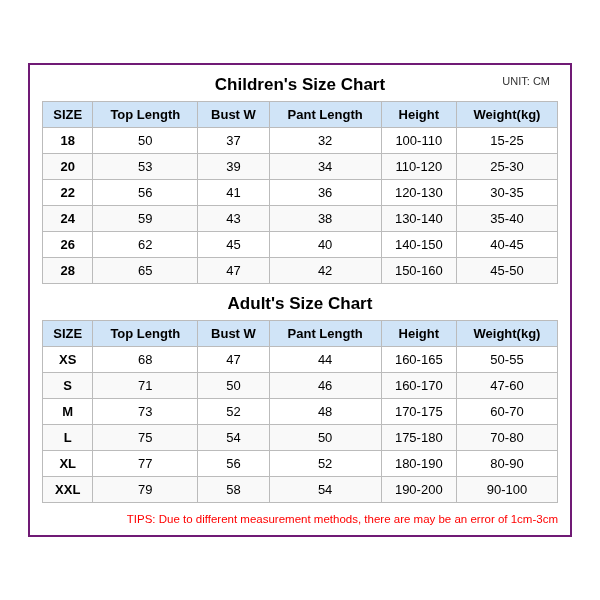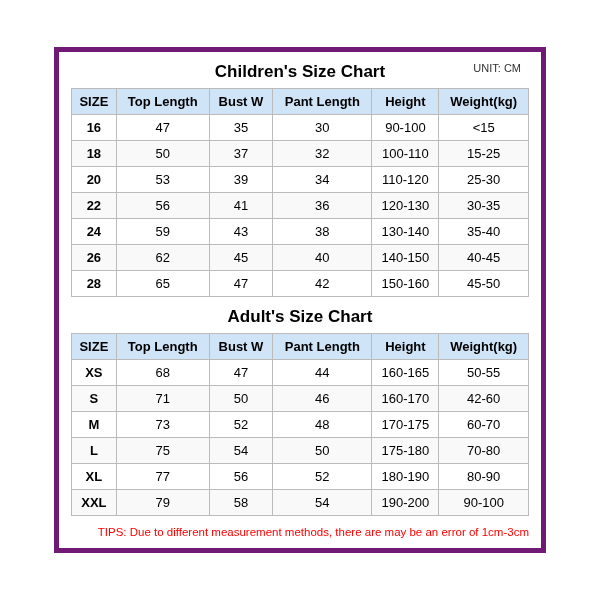--- a/index.html
+++ b/index.html
@@ -7,22 +7,22 @@
       width: 600px;
       height: 600px;
       background: #fff;
       font-family: Arial, sans-serif;
       font-size: 13px;
       display: flex;
       align-items: center;
       justify-content: center;
     }
     .chart-container {
-      width: 492px;
-      border: 5px solid #701a75;
+      width: 544px;
+      border: 2px solid #701a75;
       padding: 10px 12px 10px 12px;
       background: #fff;
     }
     .chart-title-row {
       display: flex;
       justify-content: center;
       align-items: baseline;
       position: relative;
       margin-bottom: 6px;
     }
@@ -84,28 +84,20 @@
       <tr>
         <th>SIZE</th>
         <th>Top Length</th>
         <th>Bust W</th>
         <th>Pant Length</th>
         <th>Height</th>
         <th>Weight(kg)</th>
       </tr>
     </thead>
     <tbody>
-    <tr>
-          <td class="size-col">16</td>
-          <td>47</td>
-          <td>35</td>
-          <td>30</td>
-          <td>90-100</td>
-          <td>&lt;15</td>
-        </tr>
         <tr>
           <td class="size-col">18</td>
           <td>50</td>
           <td>37</td>
           <td>32</td>
           <td>100-110</td>
           <td>15-25</td>
         </tr>
         <tr>
           <td class="size-col">20</td>
@@ -173,21 +165,21 @@
           <td>44</td>
           <td>160-165</td>
           <td>50-55</td>
         </tr>
         <tr>
           <td class="size-col">S</td>
           <td>71</td>
           <td>50</td>
           <td>46</td>
           <td>160-170</td>
-          <td>42-60</td>
+          <td>47-60</td>
         </tr>
         <tr>
           <td class="size-col">M</td>
           <td>73</td>
           <td>52</td>
           <td>48</td>
           <td>170-175</td>
           <td>60-70</td>
         </tr>
         <tr>

